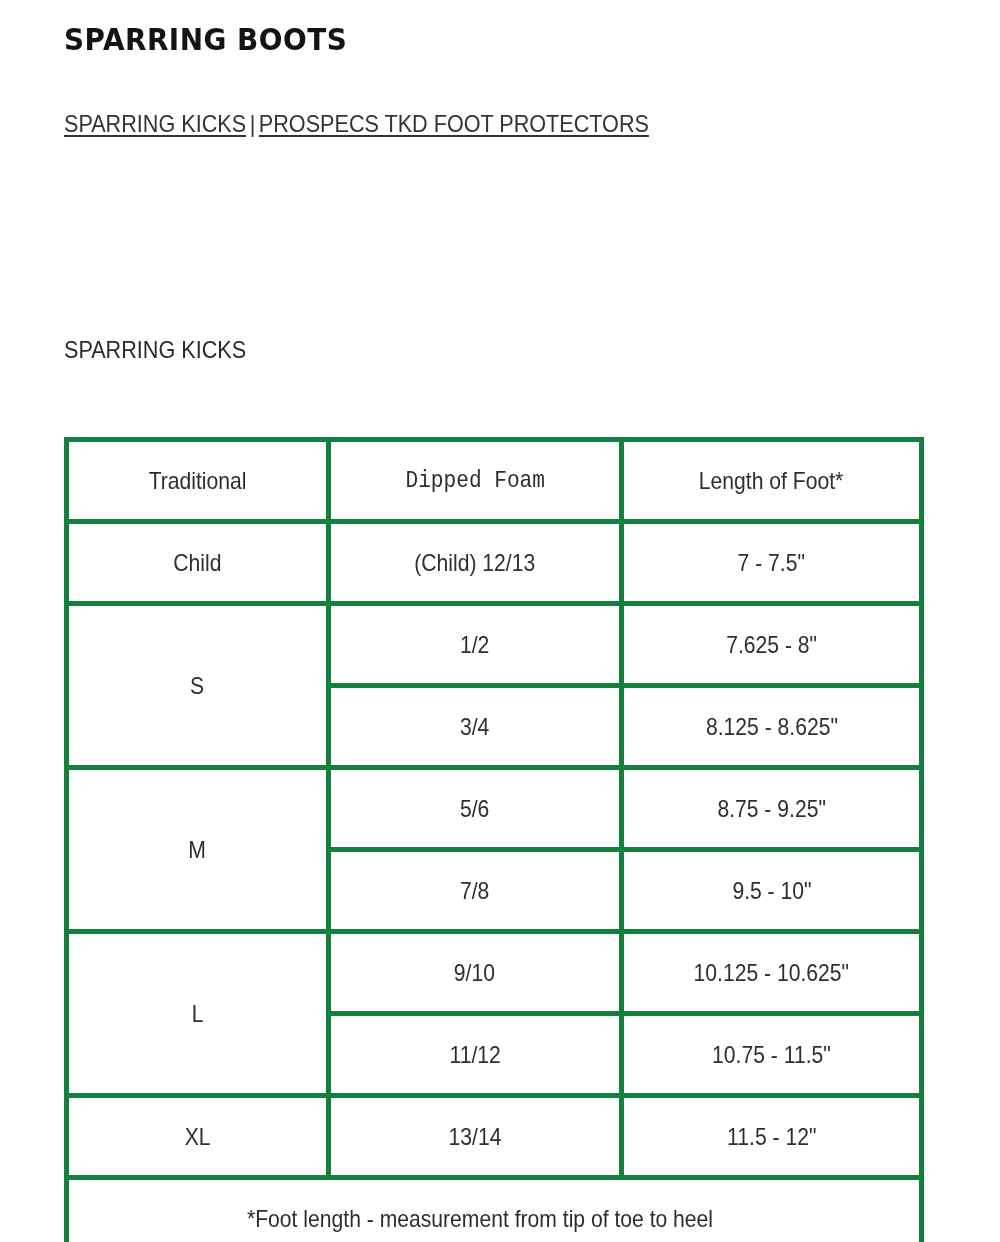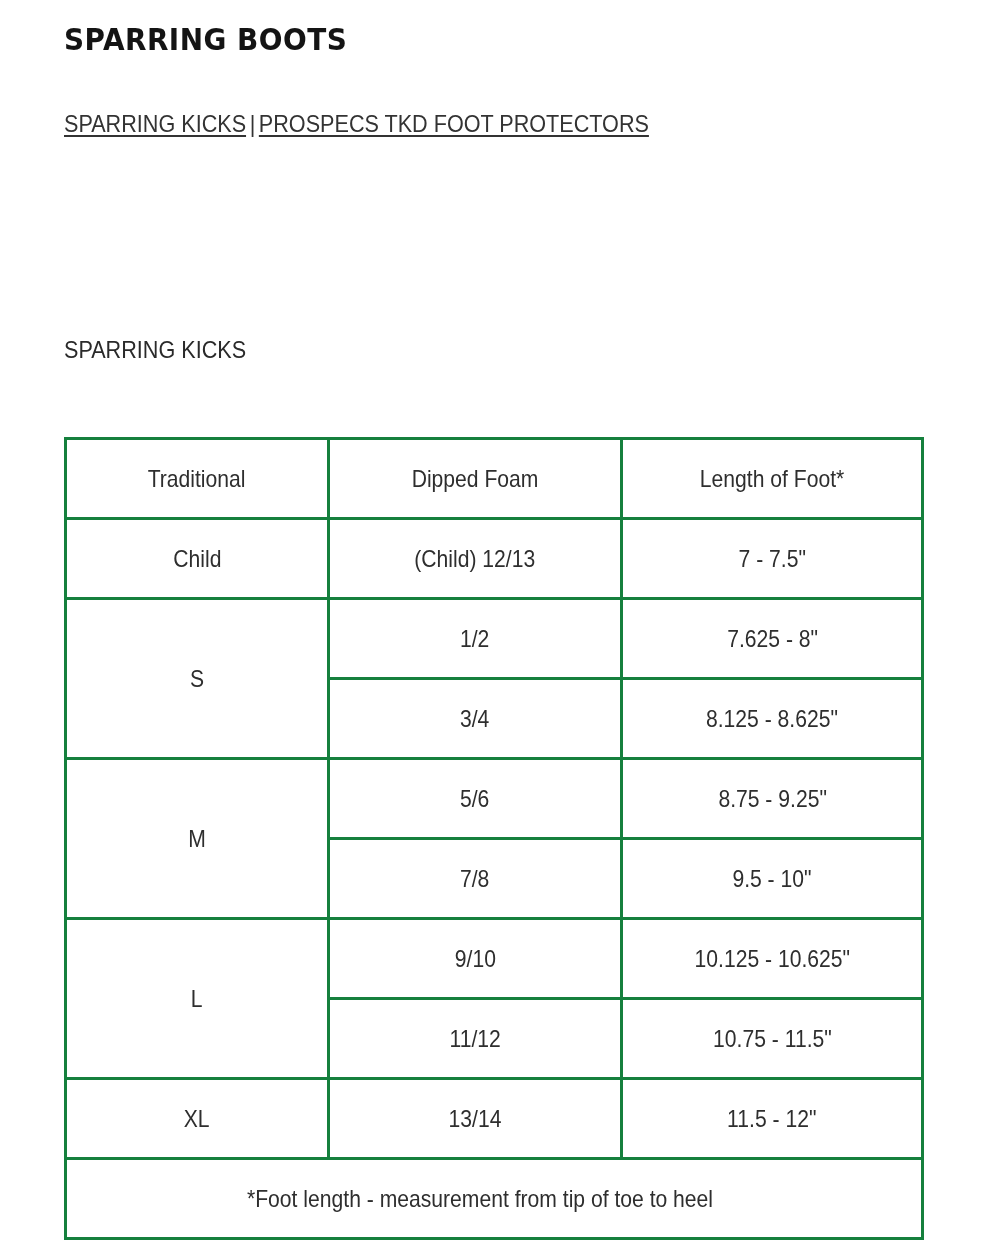--- a/index.html
+++ b/index.html
@@ -25,25 +25,25 @@
       position: absolute; left: 64px; top: 336px; margin: 0;
       font-size: 24px; font-weight: normal; color: #2a2a2a;
       transform: scaleX(0.9); transform-origin: left center; white-space: nowrap;
     }
     table.size-table {
       position: absolute; left: 64px; top: 437px;
       width: 860px; border-collapse: collapse;
       font-size: 24px; color: #2e2e2e;
     }
     table.size-table td {
-      border: 3px solid #15803d; text-align: center; vertical-align: middle;
+      border: 5px solid #15803d; text-align: center; vertical-align: middle;
       height: 75px; padding: 1px;
     }
     table.size-table td.c1 { width: 262px; }
-    table.size-table td.c2 { width: 293px; }
+    table.size-table td.c2 { width: 293px; font-family: Liberation Mono, monospace; }
     table.size-table td.c3 { width: 299px; }
     table.size-table td.note { text-align: center; padding-left: 36px; }
     .cell-text { display: inline-block; transform: scaleX(0.88); white-space: nowrap; }
     td.note .cell-text { transform-origin: left center; }
   </style>
 </head>
 <body>
 
 <h1 class="page-title">SPARRING BOOTS</h1>
 

